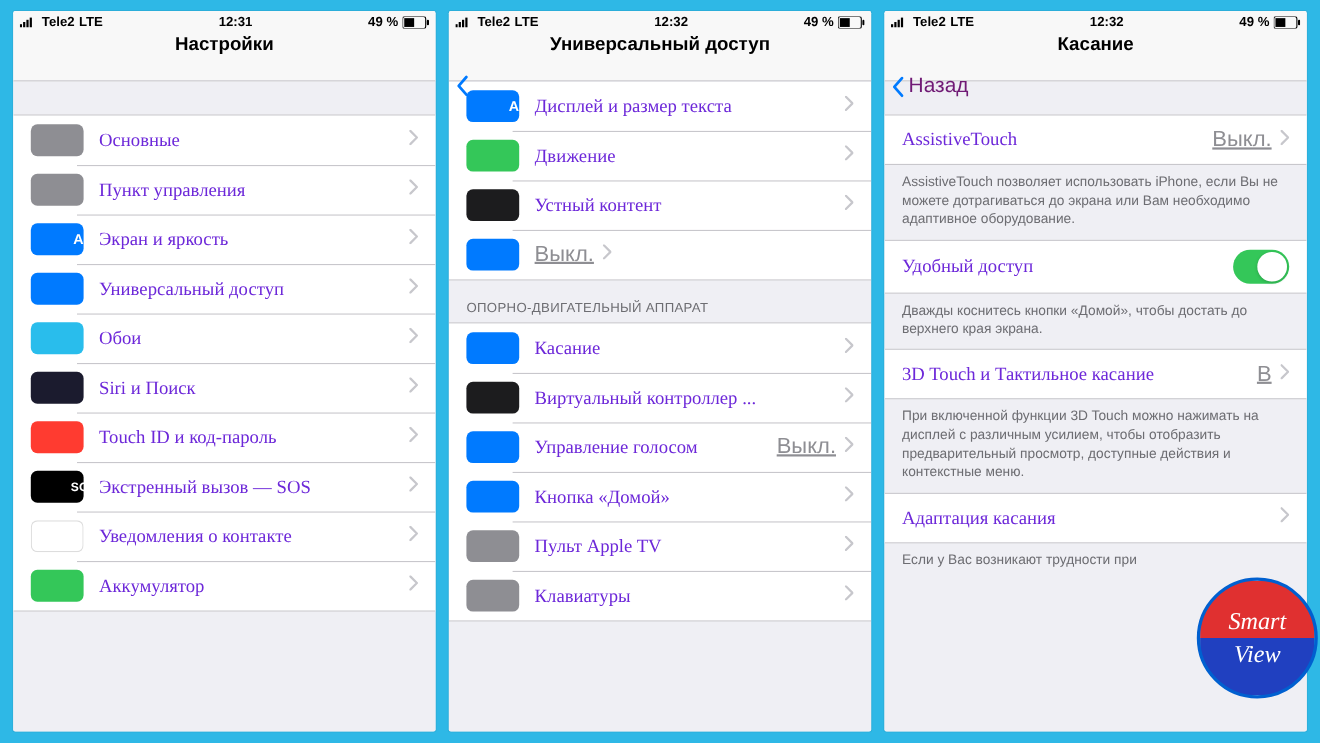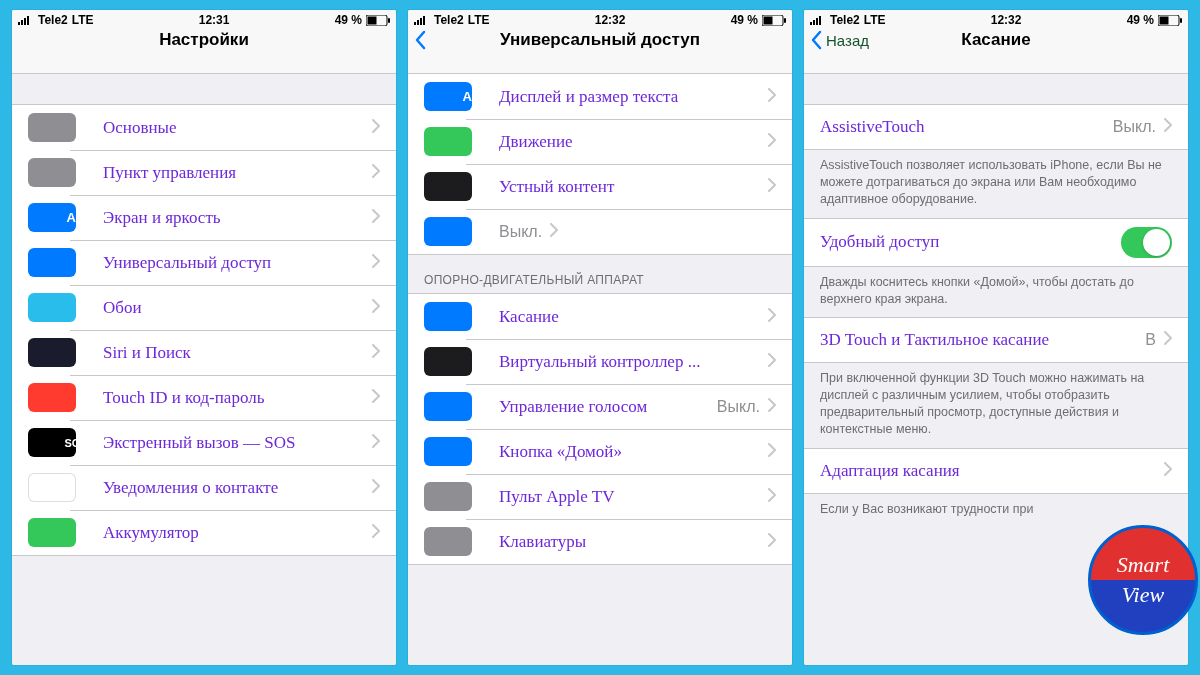--- a/index.html
+++ b/index.html
@@ -43,24 +43,25 @@
     background: #f8f8f8;
     border-bottom: 1px solid #c8c7cc;
     display: flex;
     align-items: flex-start;
     position: relative;
     padding: 0 8px;
   }
   .nav-back {
     display: flex;
     align-items: center;
-    color: #14532d;
-    font-size: 15px;
+    color: #701a75;
+    font-size: 19px;
     position: absolute;
     left: 6px;
+    margin-top: 38px;
   }
   .nav-back svg { margin-right: 4px; }
   .nav-title {
     flex: 1;
     text-align: center;
     font-size: 17px;
     font-weight: 600;
     color: #000;
   }
   .content {
@@ -100,40 +101,41 @@
   .with-icon + .with-icon::before { left: 58px; right: 0; }
   .no-icon + .no-icon::before,
   .row:not(.with-icon) + .row:not(.with-icon)::before { left: 16px; right: 0; }
   .icon-box {
     width: 23px;
     height: 29px;
     border-radius: 6px;
     display: flex;
     align-items: center;
     justify-content: center;
-    margin-right: 27px;
+    margin-right: 14px;
     flex-shrink: 0;
     color: #fff;
     font-size: 14px;
     font-weight: 700;
     padding-left: 48px;
   }
   .row-label {
     flex: 1;
     font-size: 17px;
     color: #6d28d9;
     white-space: nowrap;
     overflow: hidden;
     text-overflow: ellipsis;
     font-family: Liberation Serif, serif;
   }
   .row-value {
-    font-size: 16px;
+    font-size: 20px;
     color: #8e8e93;
     margin-right: 8px;
+    text-decoration: underline;
   }
   .chevron { flex-shrink: 0; color: #c7c7cc; }
   .toggle {
     width: 51px;
     height: 31px;
     border-radius: 16px;
     position: relative;
     flex-shrink: 0;
   }
   .toggle.on { background: #34c759; }

